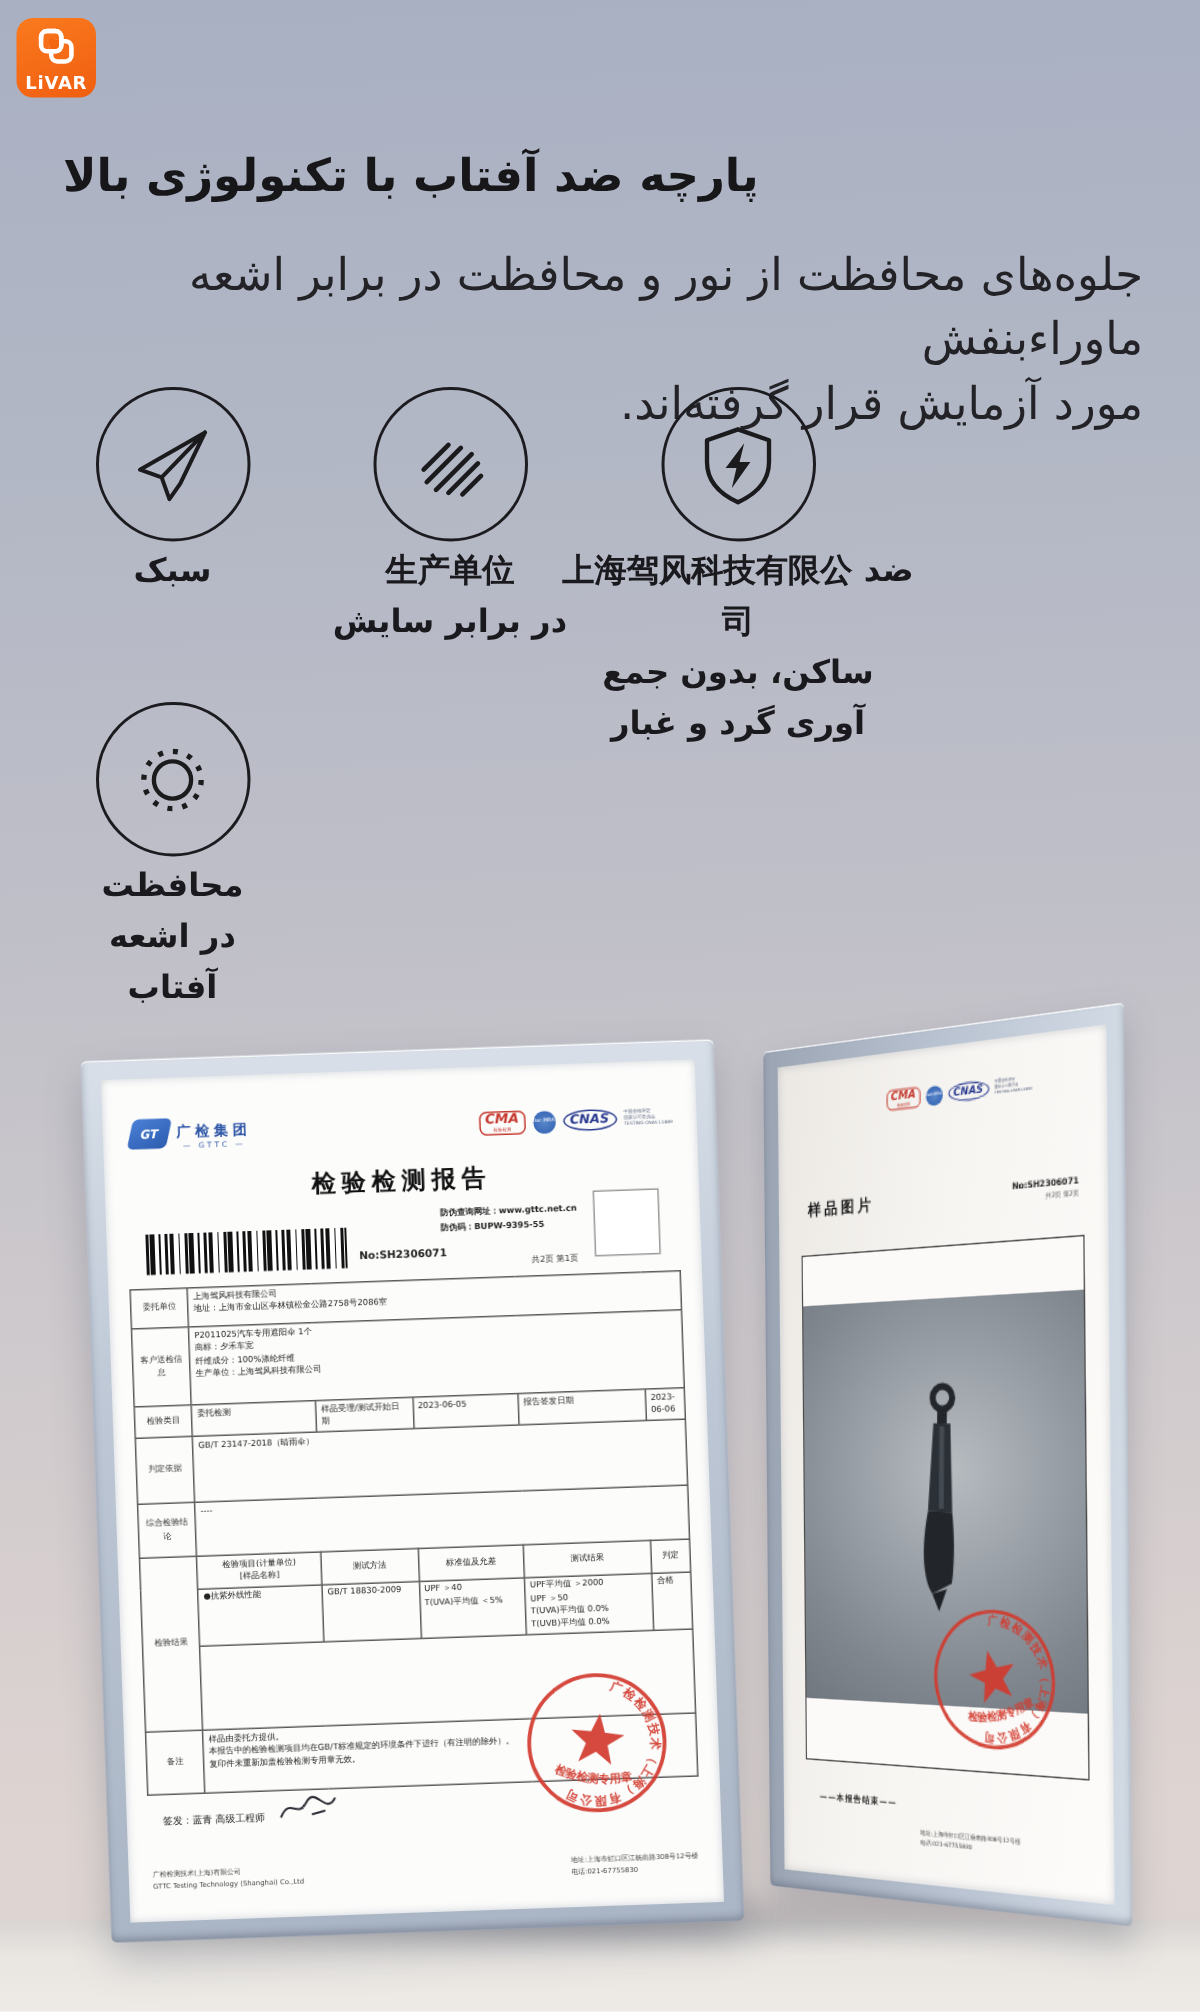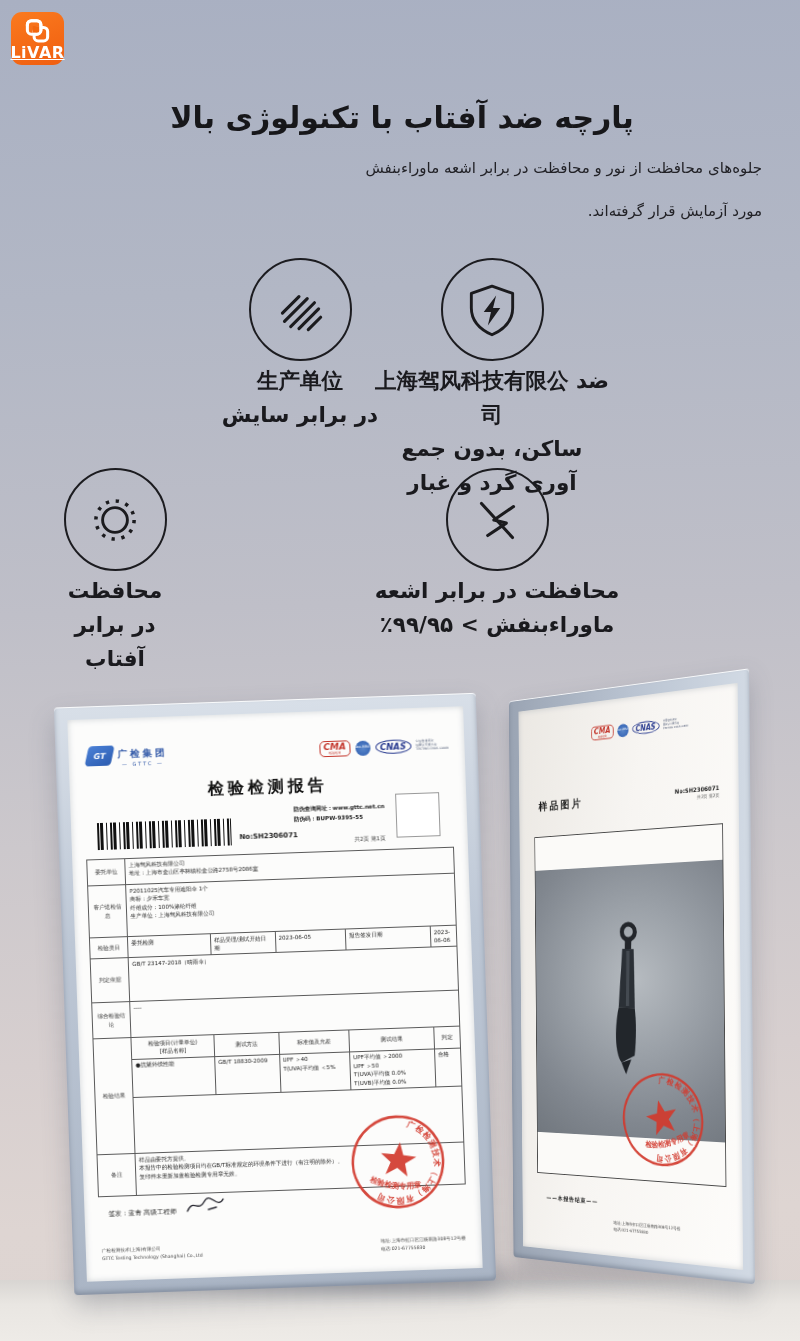--- a/index.html
+++ b/index.html
@@ -9,27 +9,27 @@
   .floor{position:absolute;left:0;top:1280px;width:800px;height:61px;
     background:linear-gradient(180deg,#d8d5d2 0%,#e9e6e2 40%,#eeebe7 100%);z-index:0;}
   .cert-shadow{position:absolute;left:60px;top:1258px;width:660px;height:42px;z-index:1;
     background:radial-gradient(ellipse at 50% 50%,rgba(70,76,92,.38) 0%,rgba(70,76,92,0) 70%);filter:blur(7px);}
 
   
   .brand{position:absolute;left:11px;top:12px;width:53px;height:53px;border-radius:11px;
     background:linear-gradient(160deg,#fa7a1e,#f05e10);display:flex;flex-direction:column;
     align-items:center;justify-content:flex-end;padding-bottom:4px;box-sizing:border-box;z-index:5;}
   .brand svg{position:absolute;top:6px;left:13px;}
-  .brand-text{color:#fff;font-weight:700;font-size:16px;letter-spacing:.5px;line-height:1;text-decoration:underline;}
-
-  
-  .hero-title{position:absolute;right:38px;top:80px;width:720px;text-align:center;direction:rtl;
+  .brand-text{color:#fff;font-weight:700;font-size:12px;letter-spacing:.5px;line-height:1;}
+
+  
+  .hero-title{position:absolute;right:38px;top:80px;width:720px;text-align:left;direction:rtl;
     font-size:30px;font-weight:700;color:#17171a;}
   .hero-sub{position:absolute;right:38px;top:132px;width:724px;text-align:right;direction:rtl;
-    font-size:15px;font-weight:500;color:#222227;line-height:43px;white-space:pre-line;}
+    font-size:30px;font-weight:500;color:#222227;line-height:43px;white-space:pre-line;}
 
   
   .feature{position:absolute;text-align:center;direction:rtl;z-index:2;}
   .fcircle{width:99px;height:99px;border:2.4px solid #1c1c20;border-radius:50%;
     margin:0 auto;display:flex;align-items:center;justify-content:center;background:transparent;}
   .flabel{margin-top:3px;font-size:21.5px;line-height:34px;font-weight:600;color:#1a1a1e;white-space:pre-line;}
 
   
   .cert-front{position:absolute;left:64px;top:700px;width:422px;height:588px;
     transform:rotate(-2deg);z-index:3;}
@@ -115,20 +115,28 @@
       <rect x="13" y="12" width="10" height="10" fill="#f2670f"></rect>
       <rect x="5" y="4" width="20" height="20" rx="6" fill="none" stroke="#fff" stroke-width="4.5" stroke-dasharray="40 18"></rect>
     </svg>
     <span class="brand-text">LiVAR</span>
   </div>
 
   <h1 class="hero-title">پارچه ضد آفتاب با تکنولوژی بالا</h1>
   <p class="hero-sub">جلوه‌های محافظت از نور و محافظت در برابر اشعه ماوراءبنفش
 مورد آزمایش قرار گرفته‌اند.</p>
 
+  <div class="feature" style="left:45px;top:258px;width:140px;">
+    <div class="fcircle">
+      <svg width="62" height="62" viewBox="0 0 60 60">
+        <path d="M51 9 L9 33 L23 38 L51 9 M23 38 L28 52 L35 42 L51 9" fill="none" stroke="#1b1b1e" stroke-width="2.6" stroke-linejoin="round" stroke-linecap="round"></path>
+      </svg>
+    </div>
+    <div class="flabel">سبک</div>
+  </div>
 
   <div class="feature" style="left:210px;top:258px;width:180px;">
     <div class="fcircle">
       <svg width="62" height="62" viewBox="0 0 60 60">
         <g stroke="#1b1b1e" stroke-width="3" stroke-linecap="round" fill="none">
           <path d="M13 33 L29 17"></path>
           <path d="M15 41 L37 19"></path>
           <path d="M21 46 L44 23"></path>
           <path d="M29 48 L48 29"></path>
           <path d="M38 49 L50 37"></path>
@@ -152,36 +160,24 @@
   </div>
 
   <div class="feature" style="left:45px;top:468px;width:140px;">
     <div class="fcircle">
       <svg width="62" height="62" viewBox="0 0 60 60">
         <circle cx="30" cy="30" r="12" fill="none" stroke="#1b1b1e" stroke-width="2.8"></circle>
         <circle cx="30" cy="30" r="18.5" fill="none" stroke="#1b1b1e" stroke-width="3.4" stroke-dasharray="3.2 6.5"></circle>
       </svg>
     </div>
     <div class="flabel">محافظت
-در برابر آفتاب</div>
-  </div>
-
-
-  <div class="feature" style="left:362px;top:468px;width:270px;">
-    <div class="fcircle">
-      <svg width="62" height="62" viewBox="0 0 60 60">
-        <g stroke="#1b1b1e" fill="none" stroke-width="3" stroke-linecap="round" stroke-linejoin="round">
-          <path d="M15 14 L45 47"></path>
-          <path d="M46 17 L27 30 L39 33 L21 45"></path>
-        </g>
-      </svg>
-    </div>
-    <div class="flabel">محافظت در برابر اشعه
-ماوراءبنفش &gt; ۹۹/۹۵٪</div>
-  </div>
+در اشعه آفتاب</div>
+  </div>
+
+
 
   <div class="cert-back">
     <div class="frame frame-b">
       <div class="paper paper-b">
 
         <div class="badges cb-badges">
           <span class="badge-cma"><span>CMA</span><span class="badge-cap">检验检测</span></span>
           <span class="badge-ilac">ilac-MRA</span>
           <span class="badge-cnas">CNAS</span>
           <span class="badge-txt">中国合格评定

